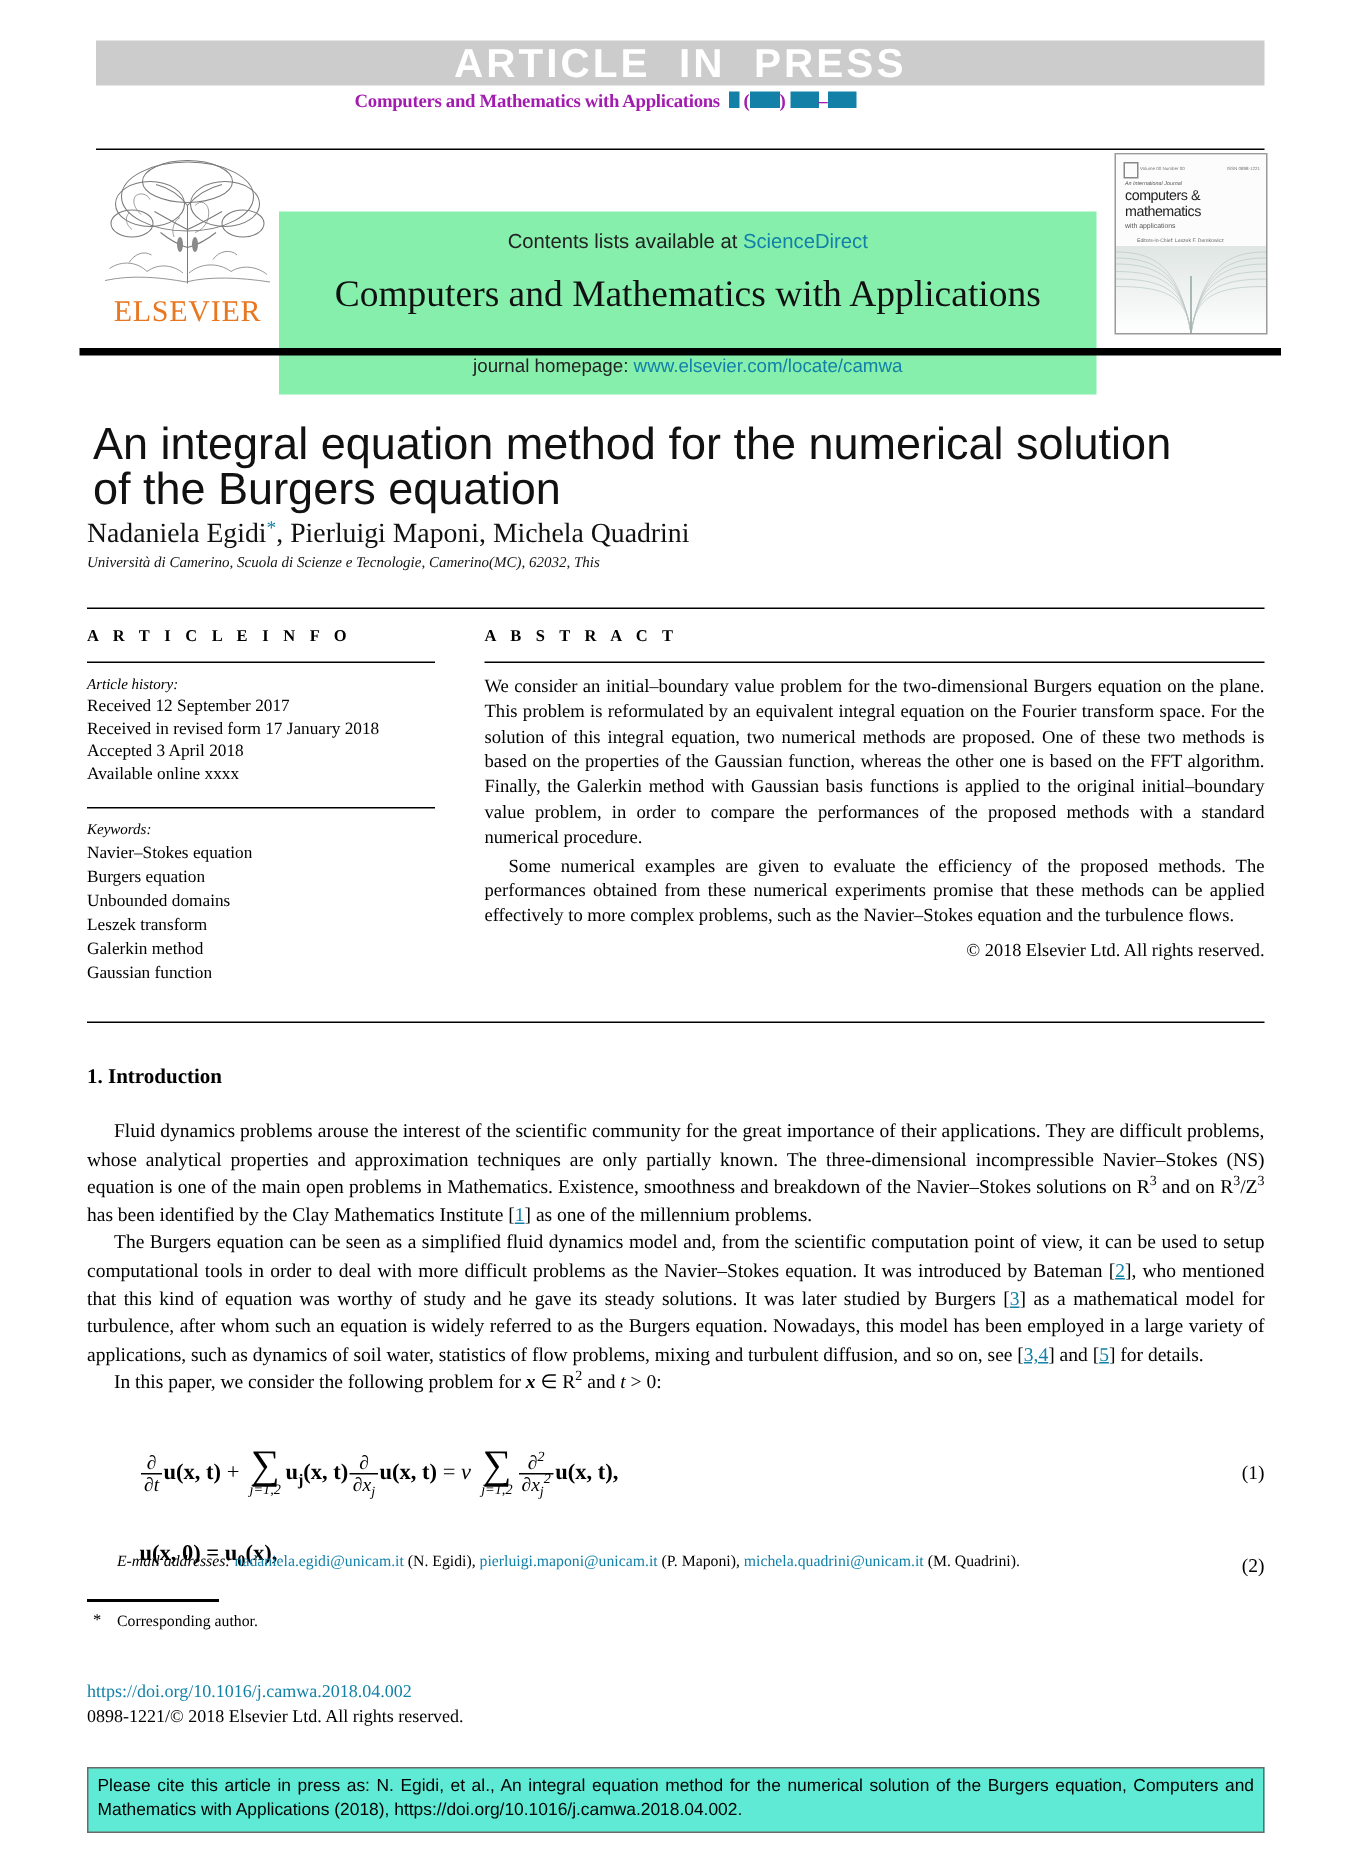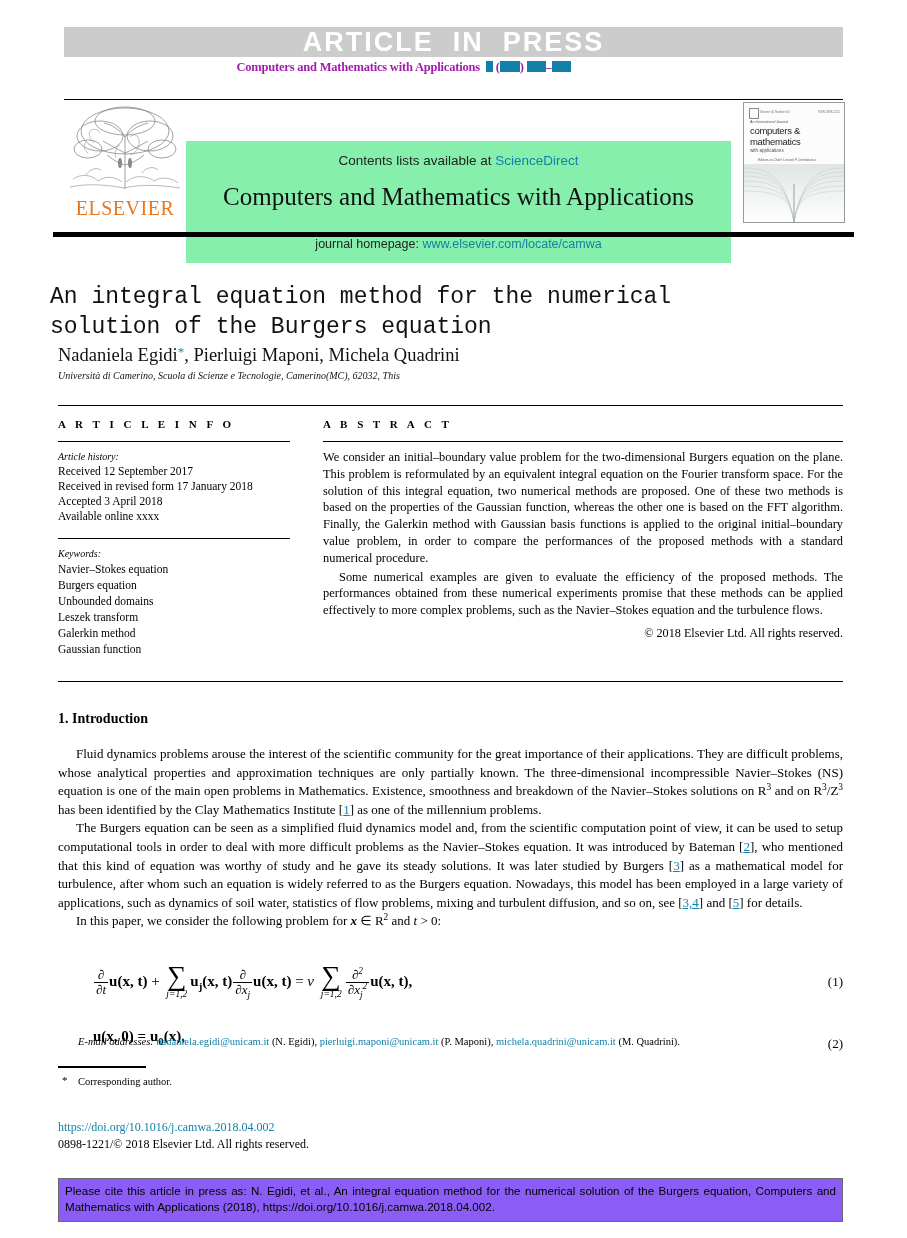--- a/index.html
+++ b/index.html
@@ -207,24 +207,24 @@
   .mast-rule-bot {
     position: absolute;
     left: 53px; top: 232px;
     width: 801px; height: 5px;
     background: #000;
   }
 
   
   .title {
     position: absolute;
-    left: 50px; top: 282px;
+    left: 62px; top: 282px;
     width: 740px;
-    font-family: Liberation Mono, monospace;
-    font-size: 23px;
+    font-family: Liberation Sans, sans-serif;
+    font-size: 30px;
     line-height: 30px;
     color: #111;
   }
   .authors {
     position: absolute;
     left: 58px; top: 344px;
     width: 740px;
     font-family: "Liberation Serif", serif;
     font-size: 18.5px;
     color: #111;
@@ -413,21 +413,21 @@
     font-family: "Liberation Serif", serif;
     font-size: 12px;
     color: #000;
   }
 
   
   .cite-box {
     position: absolute;
     left: 58px; top: 1178px;
     width: 783px; height: 42px;
-    background: #8b5cf6;
+    background: #5eead4;
     border: 1px solid #6a6a6a;
   }
   .cite-text {
     position: absolute;
     left: 6px; top: 4px;
     width: 771px;
     font-family: "Liberation Sans", sans-serif;
     font-size: 11.6px;
     line-height: 16px;
     text-align: justify;

